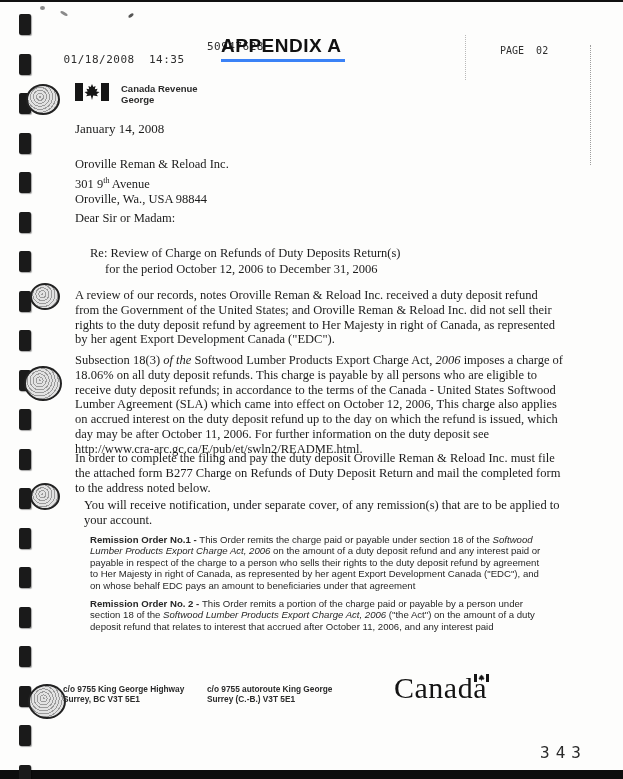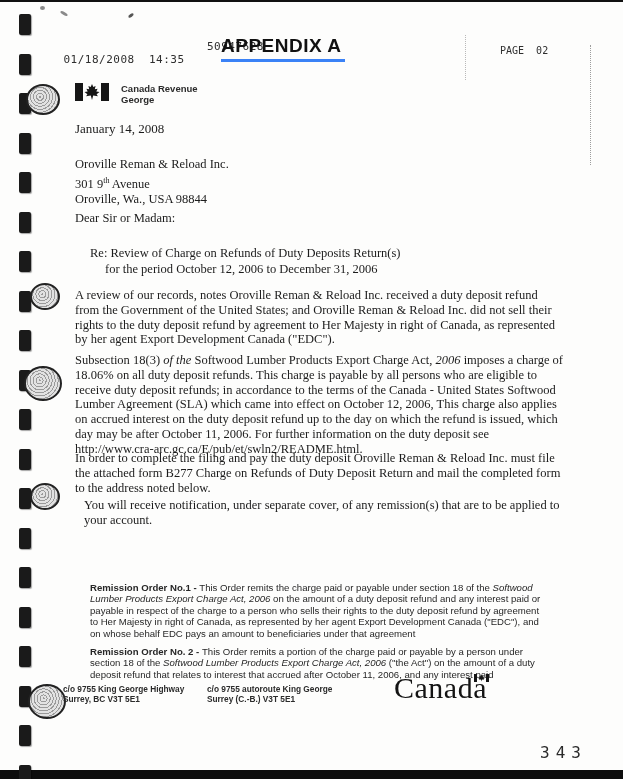--- a/index.html
+++ b/index.html
@@ -36,21 +36,21 @@
   .date{left:75px;top:121px;font-size:13px;}
   .recipient{left:75px;top:157px;font-size:12.5px;line-height:15.5px;}
   .salutation{left:75px;top:211px;font-size:12.5px;}
   .reblock{left:90px;top:246px;font-size:12.5px;line-height:15.5px;}
   .re2{padding-left:15px;}
   .para{font-size:12.5px;line-height:14.8px;width:489px;text-align:left;}
   .p1{left:75px;top:288px;}
   .p2{left:75px;top:353px;}
   .p3{left:75px;top:451px;}
   .p4{left:84px;top:498px;}
-  .rem{font-family:"Liberation Sans",sans-serif;font-size:9.6px;line-height:11.4px;width:452px;color:#272727;margin-top:48px;}
+  .rem{font-family:"Liberation Sans",sans-serif;font-size:9.6px;line-height:11.4px;width:452px;color:#272727;}
   .r1{left:90px;top:534px;}
   .r2{left:90px;top:598px;}
   .run-b{font-weight:bold;}
   .run-i{font-style:italic;}
   .run-s{vertical-align:super;font-size:.65em;}
   
   .footer-addr{font-family:"Liberation Sans",sans-serif;font-size:8.3px;line-height:10px;font-weight:600;color:#2b2b2b;}
   .fa-en{left:63px;top:684px;}
   .fa-fr{left:207px;top:684px;}
   .wordmark{left:394px;top:671px;font-family:"Liberation Serif",serif;font-size:30px;color:#141414;letter-spacing:.5px;}

